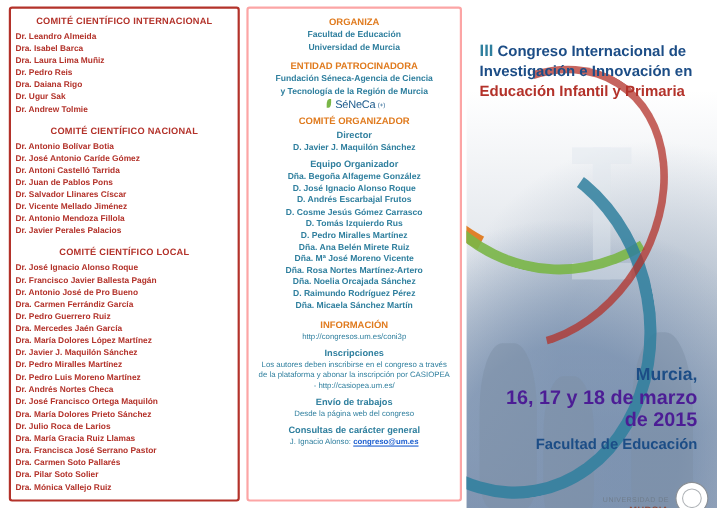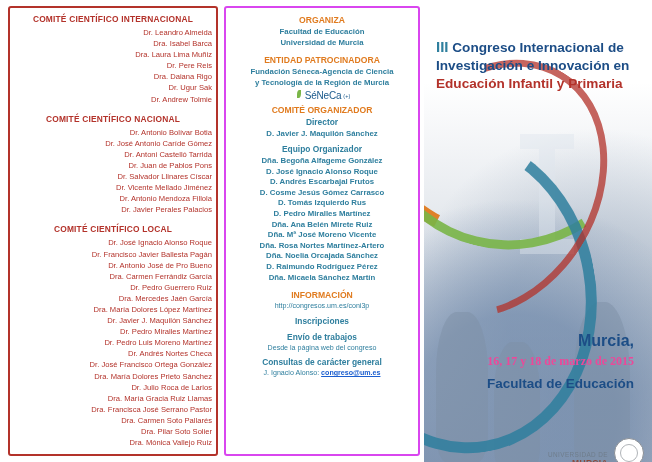--- a/index.html
+++ b/index.html
@@ -39,37 +39,37 @@
     text-align: center;
     color: #b3322a;
     font-weight: bold;
     font-size: 8.4px;
     letter-spacing: .2px;
     margin: 0 0 3px 0;
   }
   .blk-title.second { margin-top: 9px; }
   .name-list { margin: 0; padding: 0; list-style: none; }
   .name-list li {
-    text-align: right;
+    text-align: left;
     color: #b3322a;
     font-size: 7.6px;
     line-height: 11.1px;
-    font-weight: normal;
+    font-weight: bold;
     white-space: nowrap;
   }
 
   
   .col-mid {
     position: absolute;
     left: 224px;
     top: 6px;
     width: 196px;
     height: 450px;
     box-sizing: border-box;
-    border: 2px solid #d946ef;
+    border: 2px solid #fca5a5;
     border-radius: 3px;
     background: #ffffff;
     padding: 7px 4px 4px 4px;
     text-align: center;
   }
   .m-h-orange {
     color: #e07b1f;
     font-weight: bold;
     font-size: 8.6px;
     margin: 0 0 2px 0;
@@ -238,25 +238,24 @@
     width: 200px;
     text-align: right;
   }
   .p-city {
     color: #1c4d86;
     font-weight: bold;
     font-size: 16px;
     line-height: 21px;
   }
   .p-date {
-    color: #ec4899;
-    font-weight: bold;
-    font-size: 12px;
+    color: #4c1d95;
+    font-weight: bold;
+    font-size: 18px;
     line-height: 20px;
-    font-family: Liberation Serif, serif;
   }
   .p-fac {
     color: #1c4d86;
     font-weight: bold;
     font-size: 13.5px;
     line-height: 26px;
   }
 
   .um-logo {
     position: absolute;
@@ -289,21 +288,21 @@
 
 <div id="page">
 
   <div class="col-left">
 
     <div class="blk-title">COMITÉ CIENTÍFICO INTERNACIONAL</div>
     <ul class="name-list">
       <li>Dr. Leandro Almeida</li>
       <li>Dra. Isabel Barca</li>
       <li>Dra. Laura Lima Muñiz</li>
-      <li>Dr. Pere Reis</li>
+      <li>Dr. Pedro Reis</li>
       <li>Dra. Daiana Rigo</li>
       <li>Dr. Ugur Sak</li>
       <li>Dr. Andrew Tolmie</li>
     </ul>
 
     <div class="blk-title second">COMITÉ CIENTÍFICO NACIONAL</div>
     <ul class="name-list">
       <li>Dr. Antonio Bolívar Botia</li>
       <li>Dr. José Antonio Caríde Gómez</li>
       <li>Dr. Antoni Castelló Tarrida</li>
@@ -320,21 +319,21 @@
       <li>Dr. Francisco Javier Ballesta Pagán</li>
       <li>Dr. Antonio José de Pro Bueno</li>
       <li>Dra. Carmen Ferrándiz García</li>
       <li>Dr. Pedro Guerrero Ruiz</li>
       <li>Dra. Mercedes Jaén García</li>
       <li>Dra. María Dolores López Martínez</li>
       <li>Dr. Javier J. Maquilón Sánchez</li>
       <li>Dr. Pedro Miralles Martínez</li>
       <li>Dr. Pedro Luis Moreno Martínez</li>
       <li>Dr. Andrés Nortes Checa</li>
-      <li>Dr. José Francisco Ortega González</li>
+      <li>Dr. José Francisco Ortega Maquilón</li>
       <li>Dra. María Dolores Prieto Sánchez</li>
       <li>Dr. Julio Roca de Larios</li>
       <li>Dra. María Gracia Ruiz Llamas</li>
       <li>Dra. Francisca José Serrano Pastor</li>
       <li>Dra. Carmen Soto Pallarés</li>
       <li>Dra. Pilar Soto Solier</li>
       <li>Dra. Mónica Vallejo Ruiz</li>
     </ul>
   </div>
 
@@ -380,20 +379,21 @@
     <div class="m-line">Dña. Micaela Sánchez Martín</div>
 
     <div class="m-gap"></div>
 
     <div class="m-h-orange">INFORMACIÓN</div>
     <div class="m-small">http://congresos.um.es/coni3p</div>
 
     <div class="m-gap-sm"></div>
 
     <div class="m-h-blue">Inscripciones</div>
+    <div class="m-small">Los autores deben inscribirse en el congreso a través de la plataforma y abonar la inscripción por CASIOPEA - http://casiopea.um.es/</div>
 
     <div class="m-gap-sm"></div>
 
     <div class="m-h-blue">Envío de trabajos</div>
     <div class="m-small">Desde la página web del congreso</div>
 
     <div class="m-gap-sm"></div>
 
     <div class="m-h-blue">Consultas de carácter general</div>
     <div class="m-small">

